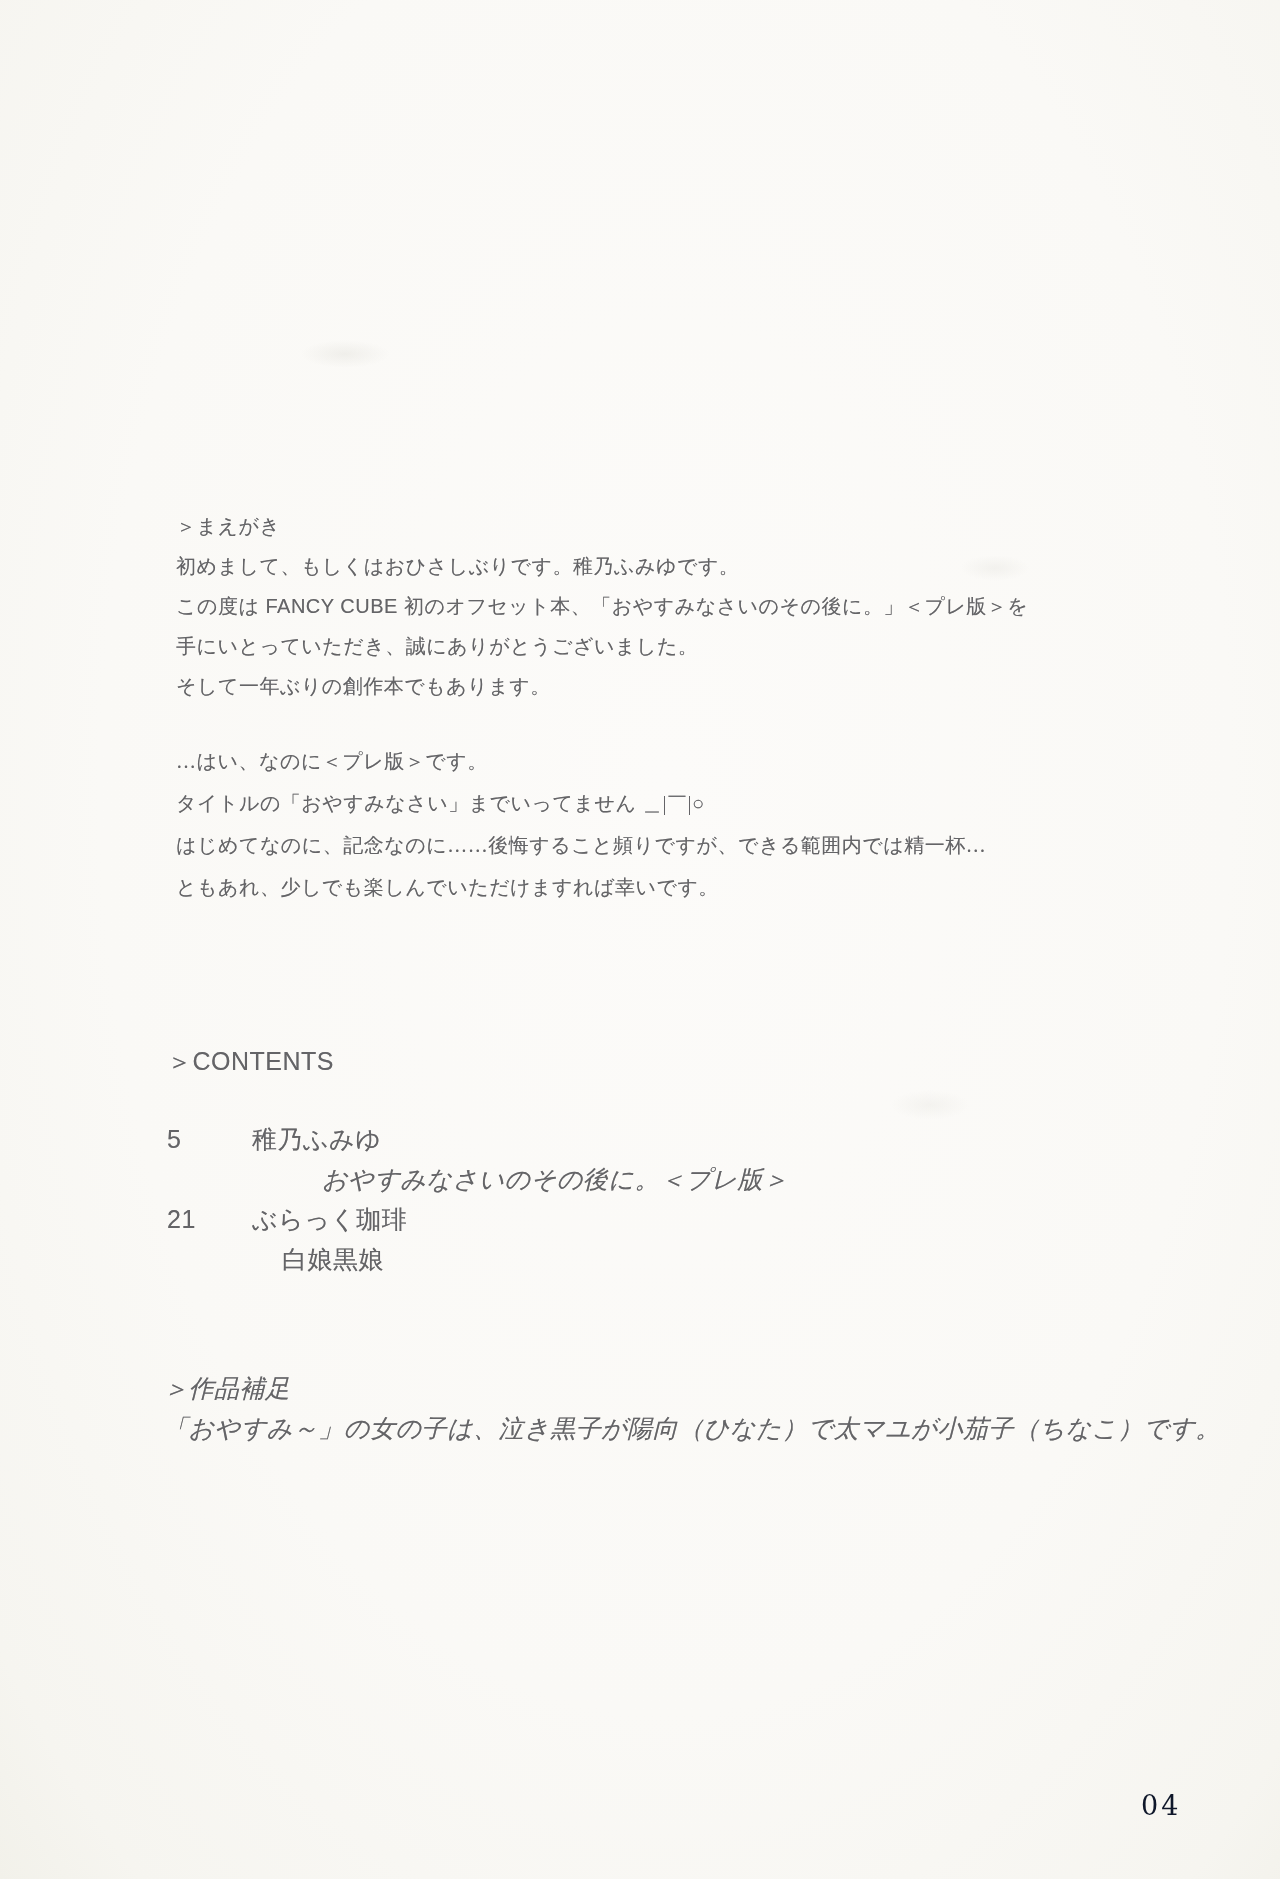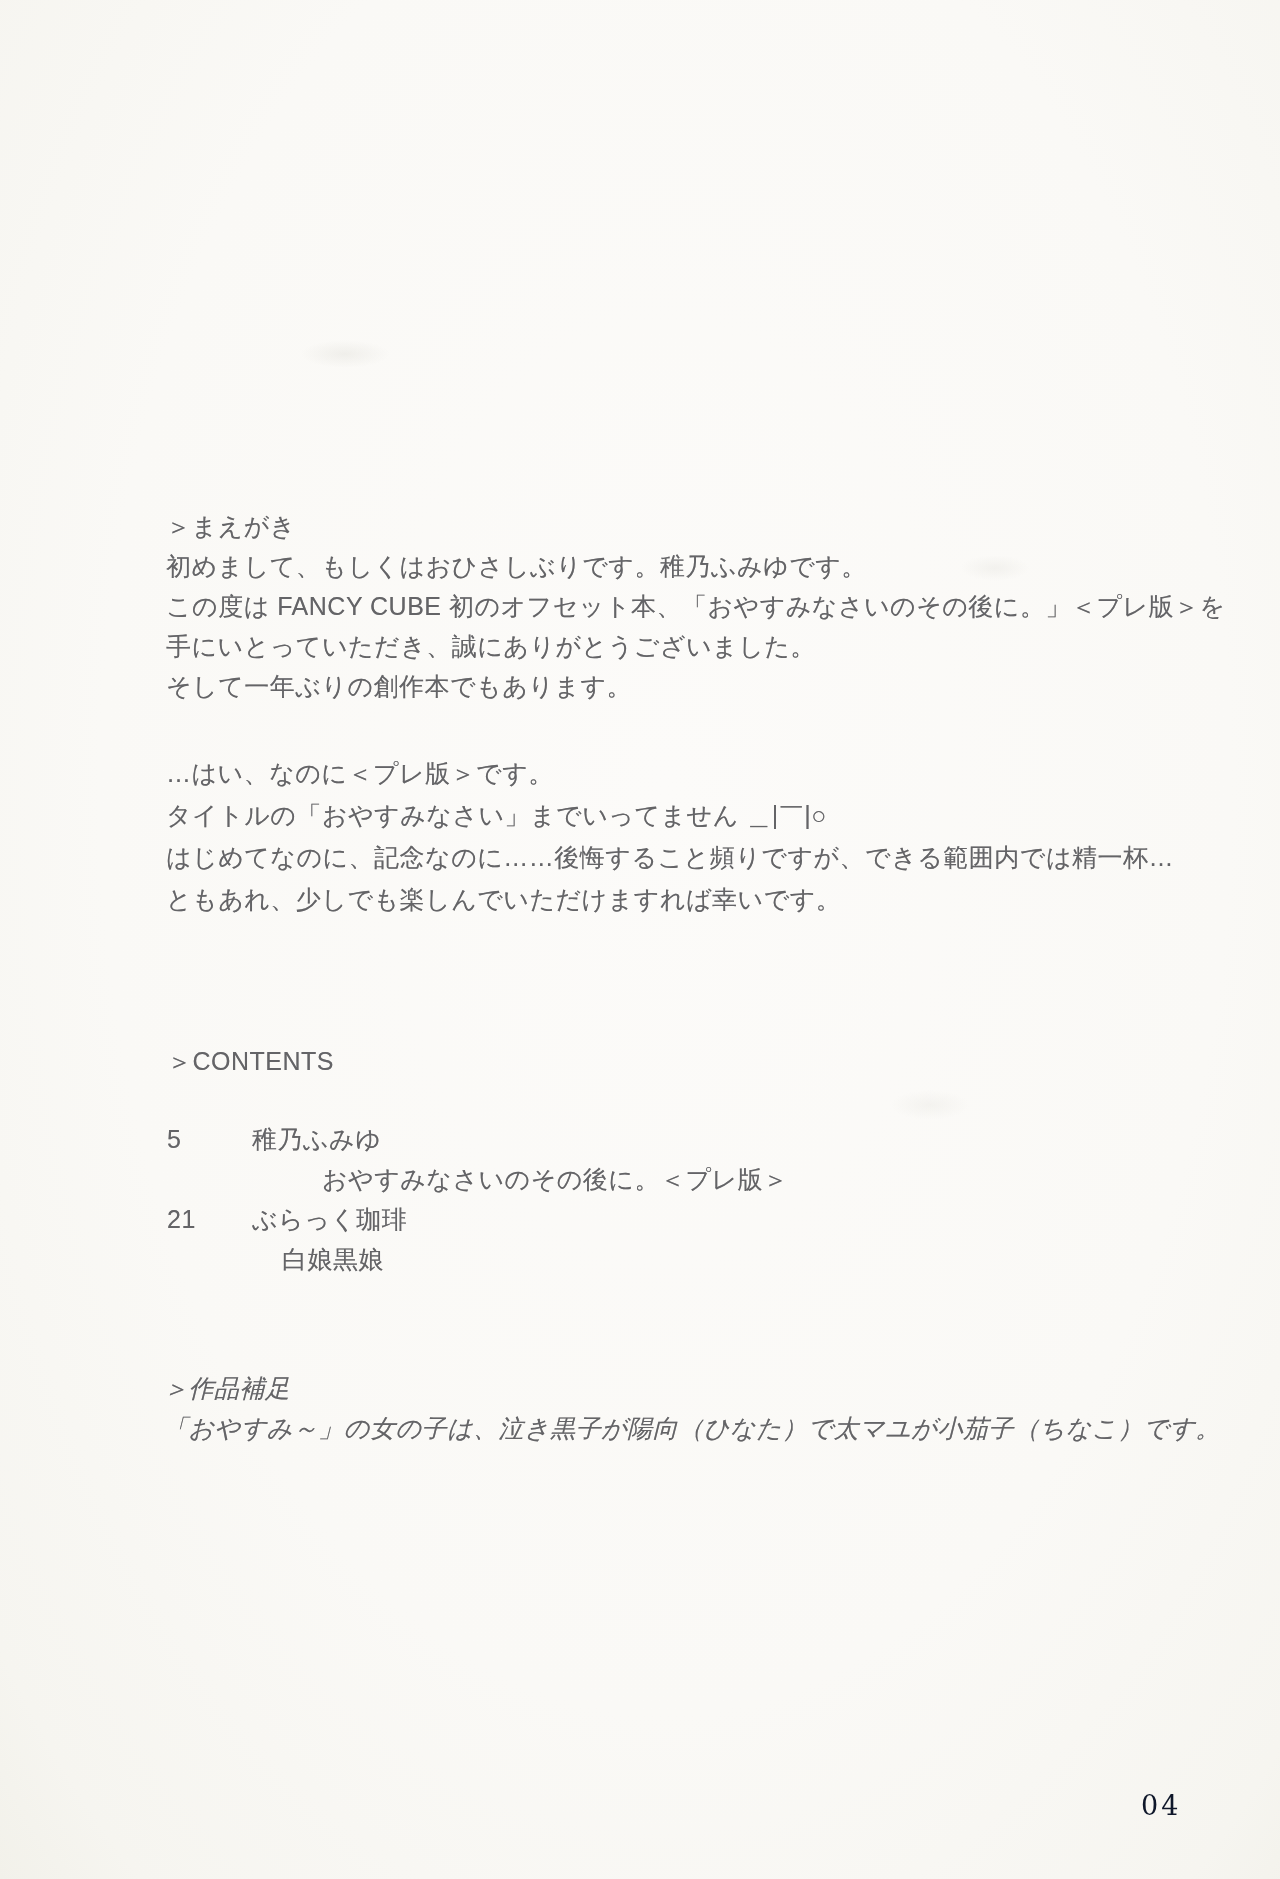--- a/index.html
+++ b/index.html
@@ -37,40 +37,40 @@
     background: radial-gradient(ellipse, rgba(190,188,178,0.12) 0%, rgba(190,188,178,0) 70%);
   }
   .textline {
     white-space: pre;
     letter-spacing: 0.5px;
     text-shadow: 0 0 0.6px rgba(120,120,122,0.55);
   }
   
   .foreword {
     position: absolute;
-    left: 166px;
+    left: 176px;
     top: 506px;
-    font-size: 25px;
+    font-size: 20px;
   }
   .foreword .textline { line-height: 40px; }
-  .foreword .para2 { margin-top: 46px; }
+  .foreword .para2 { margin-top: 34px; font-family: Liberation Serif, serif; }
   .foreword .para2 .textline { line-height: 42px; }
   
   .contents {
     position: absolute;
     left: 167px;
     top: 1041px;
     font-size: 25px;
   }
   .contents .textline { line-height: 40px; }
   .contents .entry-row { display: flex; }
   .contents .entry-page { width: 85px; }
   .contents .entry-title { margin-left: 115px; }
   .contents .entry:nth-of-type(2) { margin-top: 38px; }
-  .contents .entry:nth-of-type(2) .entry-title { margin-left: 155px; }
+  .contents .entry:nth-of-type(2) .entry-title { margin-left: 155px; font-style: italic; }
   
   .notes {
     position: absolute;
     left: 163px;
     top: 1368px;
     font-size: 25px;
     font-style: italic;
   }
   .notes .textline { line-height: 40px; }
   

